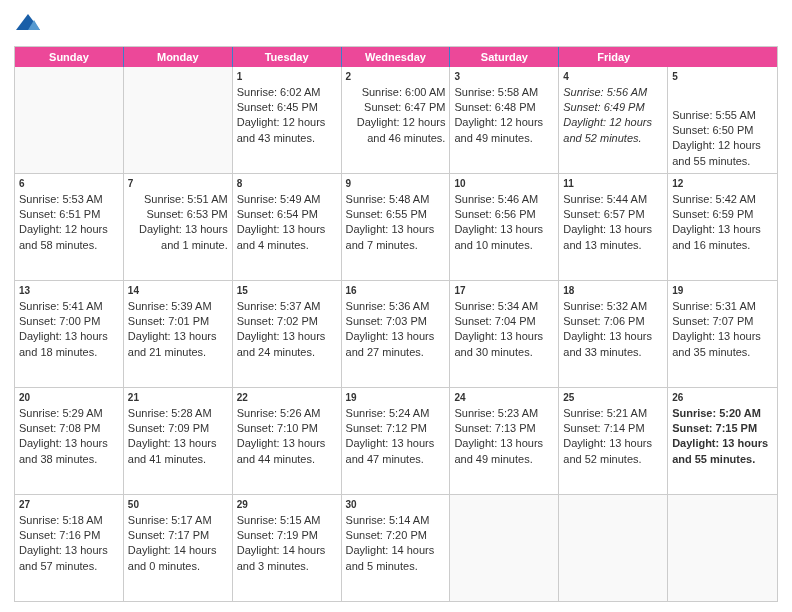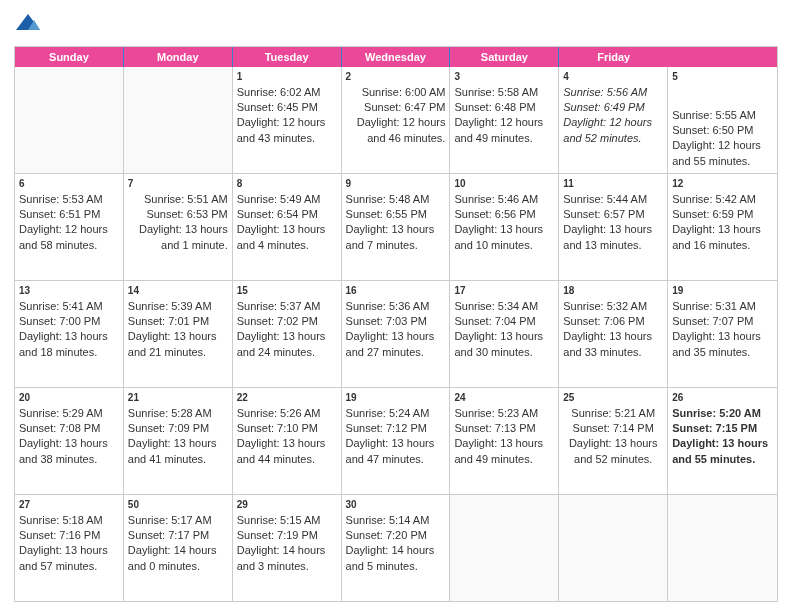--- a/index.html
+++ b/index.html
@@ -319,21 +319,21 @@
           </div>
           <div class="cal-cell">
             <span class="day-num">24</span>
             <div class="cell-text" style="white-space: pre-line;">Sunrise: 5:23 AM
 Sunset: 7:13 PM
 Daylight: 13 hours
 and 49 minutes.</div>
           </div>
           <div class="cal-cell">
             <span class="day-num">25</span>
-            <div class="cell-text" style="white-space: pre-line; text-align: center;">Sunrise: 5:21 AM
+            <div class="cell-text" style="white-space: pre-line;">Sunrise: 5:21 AM
 Sunset: 7:14 PM
 Daylight: 13 hours
 and 52 minutes.</div>
           </div>
           <div class="cal-cell">
             <span class="day-num">26</span>
             <div class="cell-text" style="white-space: pre-line; font-weight: bold;">Sunrise: 5:20 AM
 Sunset: 7:15 PM
 Daylight: 13 hours
 and 55 minutes.</div>

